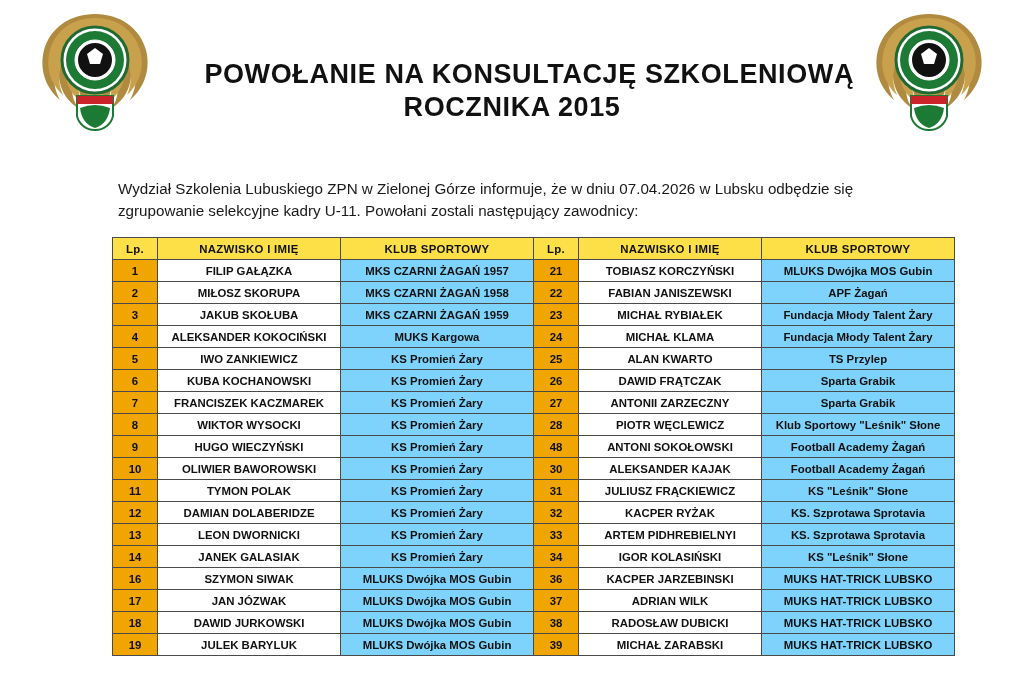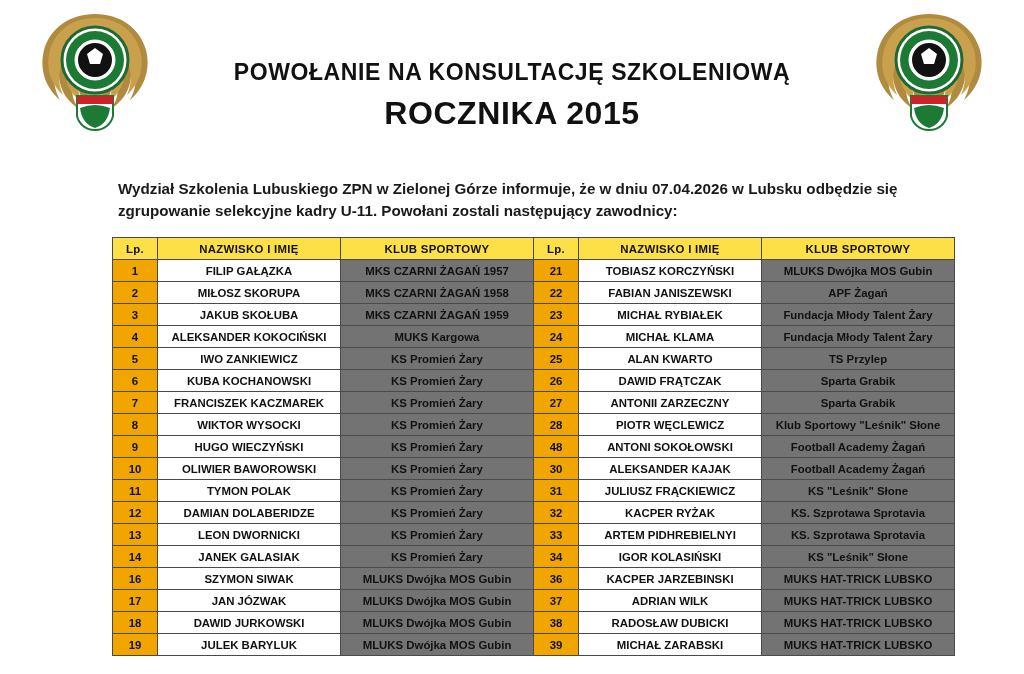--- a/index.html
+++ b/index.html
@@ -35,43 +35,42 @@
   .crest svg { display: block; width: 130px; height: 130px; }
 
   .title-block {
     position: absolute;
     left: 170px;
     right: 170px;
     top: 58px;
     text-align: center;
   }
   .title-line1 {
-    font-size: 23px;
+    font-size: 27px;
     font-weight: bold;
     letter-spacing: 0.6px;
     color: #111111;
     line-height: 1.22;
+    text-align: right;
   }
   .title-line2 {
-    font-size: 32px;
+    font-size: 27px;
     font-weight: bold;
     letter-spacing: 0.6px;
     color: #111111;
     line-height: 1.22;
-    margin-top: 8px;
   }
 
   .intro {
     margin: 18px 0 0 0;
     padding: 0 116px 0 118px;
     font-size: 15.2px;
     color: #1a1a1a;
     line-height: 1.42;
     text-align: left;
-    font-weight: bold;
   }
 
   .table-wrap {
     margin-top: 16px;
     padding: 0 110px 0 112px;
   }
   table.roster {
     border-collapse: collapse;
     width: 100%;
     table-layout: fixed;
@@ -93,21 +92,21 @@
     font-size: 12.4px;
     letter-spacing: 0.3px;
     height: 21px;
   }
   td.num {
     background: #f0a500;
     color: #111111;
     width: 40px;
   }
   td.name { width: 178px; background: #ffffff; margin-left: 28px; }
-  td.club { width: 188px; background: #737373; }
+  td.club { width: 188px; background: #7dd3fc; }
   th.num-h { width: 40px; }
   th.name-h { width: 178px; margin-top: 30px; }
   th.club-h { width: 188px; }
 </style>
 </head>
 <body>
 
 <div class="page">
 
   <div class="header">

